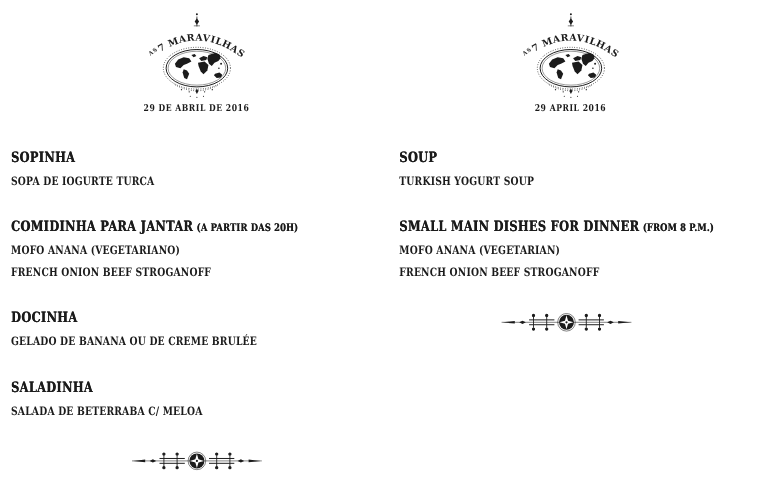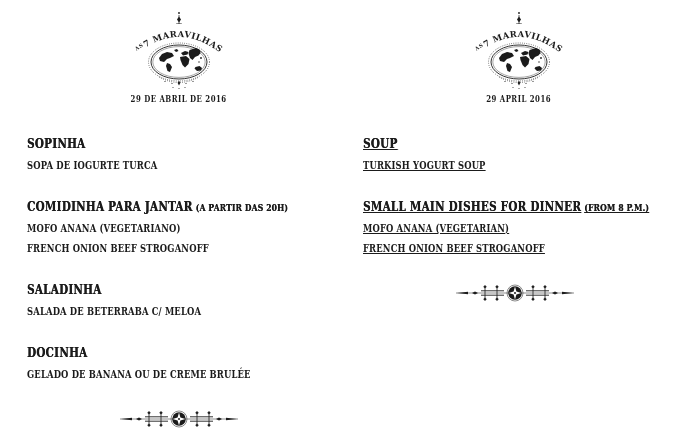--- a/index.html
+++ b/index.html
@@ -25,22 +25,22 @@
   .arc-text .sup { font-size: 5px; }
 
   .date {
     margin-top: 4px;
     font-size: 8.5px; font-weight: bold; letter-spacing: 0.6px;
     text-align: center; white-space: nowrap;
     transform: scaleX(0.82);
   }
 
   .menu { margin-top: 30px; }
-  .column--pt .menu { padding-left: 27px; }
-  .column--en .menu { padding-left: 13px; text-decoration: underline; }
+  .column--pt .menu { padding-left: 10px; }
+  .column--en .menu { padding-left: 13px; }
 
   .section { margin-bottom: 22px; }
   .heading {
     margin: 0; line-height: 20px;
     font-size: 13px; font-weight: bold; letter-spacing: 0.3px;
     white-space: nowrap;
     transform: scaleX(0.8); transform-origin: 0 50%;
     text-shadow: 0.35px 0 0 currentColor;
   }
   .heading .note {
@@ -111,26 +111,26 @@
       <section class="section">
         <h3 class="heading"><span>SOPINHA</span><span class="note"></span></h3>
         <p class="item">SOPA DE IOGURTE TURCA</p>
       </section>
       <section class="section">
         <h3 class="heading"><span>COMIDINHA PARA JANTAR</span><span class="note">(A PARTIR DAS 20H)</span></h3>
         <p class="item">MOFO ANANA (VEGETARIANO)</p>
         <p class="item">FRENCH ONION BEEF STROGANOFF</p>
       </section>
       <section class="section">
+        <h3 class="heading"><span>DOCINHA</span><span class="note"></span></h3>
+        <p class="item">GELADO DE BANANA OU DE CREME BRULÉE</p>
+      </section>
+      <section class="section">
         <h3 class="heading"><span>SALADINHA</span><span class="note"></span></h3>
         <p class="item">SALADA DE BETERRABA C/ MELOA</p>
-      </section>
-      <section class="section">
-        <h3 class="heading"><span>DOCINHA</span><span class="note"></span></h3>
-        <p class="item">GELADO DE BANANA OU DE CREME BRULÉE</p>
       </section>
     </div>
 
     <div class="divider-wrap">
       <svg width="120" height="18" viewBox="0 0 120 18">
         <line x1="1" y1="9" x2="119" y2="9" stroke="#1b1b1b" stroke-width="0.5"></line>
         <g fill="#1b1b1b" stroke="#1b1b1b">
           <path d="M2 9 L13 7.8 L13 10.2 Z" stroke="none"></path>
           <path d="M17 9 L20 7.5 L23 9 L20 10.5 Z" stroke="none"></path>
           <line x1="26" y1="6.8" x2="49" y2="6.8" stroke-width="0.9"></line>

